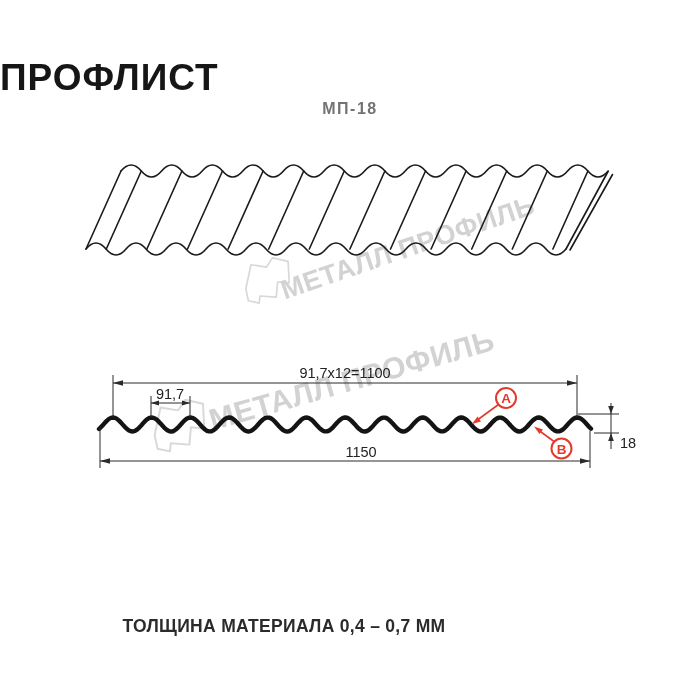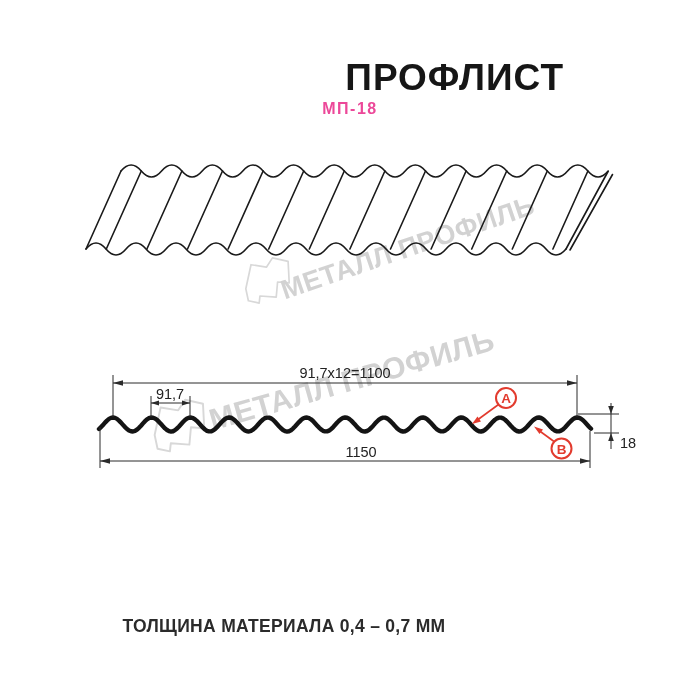--- a/index.html
+++ b/index.html
@@ -1,21 +1,21 @@
 <!DOCTYPE html>
 <html><head>
 <meta charset="utf-8">
 <style>
   html,body{margin:0;padding:0;background:#fff;}
   .stage{position:relative;width:700px;height:700px;background:#ffffff;overflow:hidden;
          font-family:"Liberation Sans", sans-serif;}
-  .title{position:absolute;left:0;top:58px;width:564px;text-align:right;
+  .title{position:absolute;left:0;top:58px;width:564px;text-align:left;
          font-size:37px;line-height:40px;font-weight:800;letter-spacing:1px;color:#161616;}
   .subtitle{position:absolute;left:0;top:100px;width:700px;text-align:center;
-         font-size:16px;line-height:18px;font-weight:700;letter-spacing:1.5px;color:#ec4899;}
+         font-size:16px;line-height:18px;font-weight:700;letter-spacing:1.5px;color:#737373;}
   .footer-note{position:absolute;left:0;top:616px;width:568px;text-align:center;
          font-size:17.5px;font-weight:700;letter-spacing:.3px;color:#2b2b2b;}
   
   .wm-text{position:absolute;white-space:nowrap;font-weight:700;color:#d2d2d2;z-index:1;}
   .wm-text.w1{left:282px;top:276px;font-size:27px;line-height:31px;letter-spacing:.5px;
          transform:rotate(-19deg);transform-origin:left center;}
   .wm-text.w2{left:210px;top:404px;font-size:30px;line-height:34px;letter-spacing:.5px;
          transform:rotate(-16deg);transform-origin:left center;}
   .wm-logo{position:absolute;z-index:1;}
   .wm-logo.l1{left:240px;top:254px;width:56px;height:52px;transform:rotate(-12deg);}

